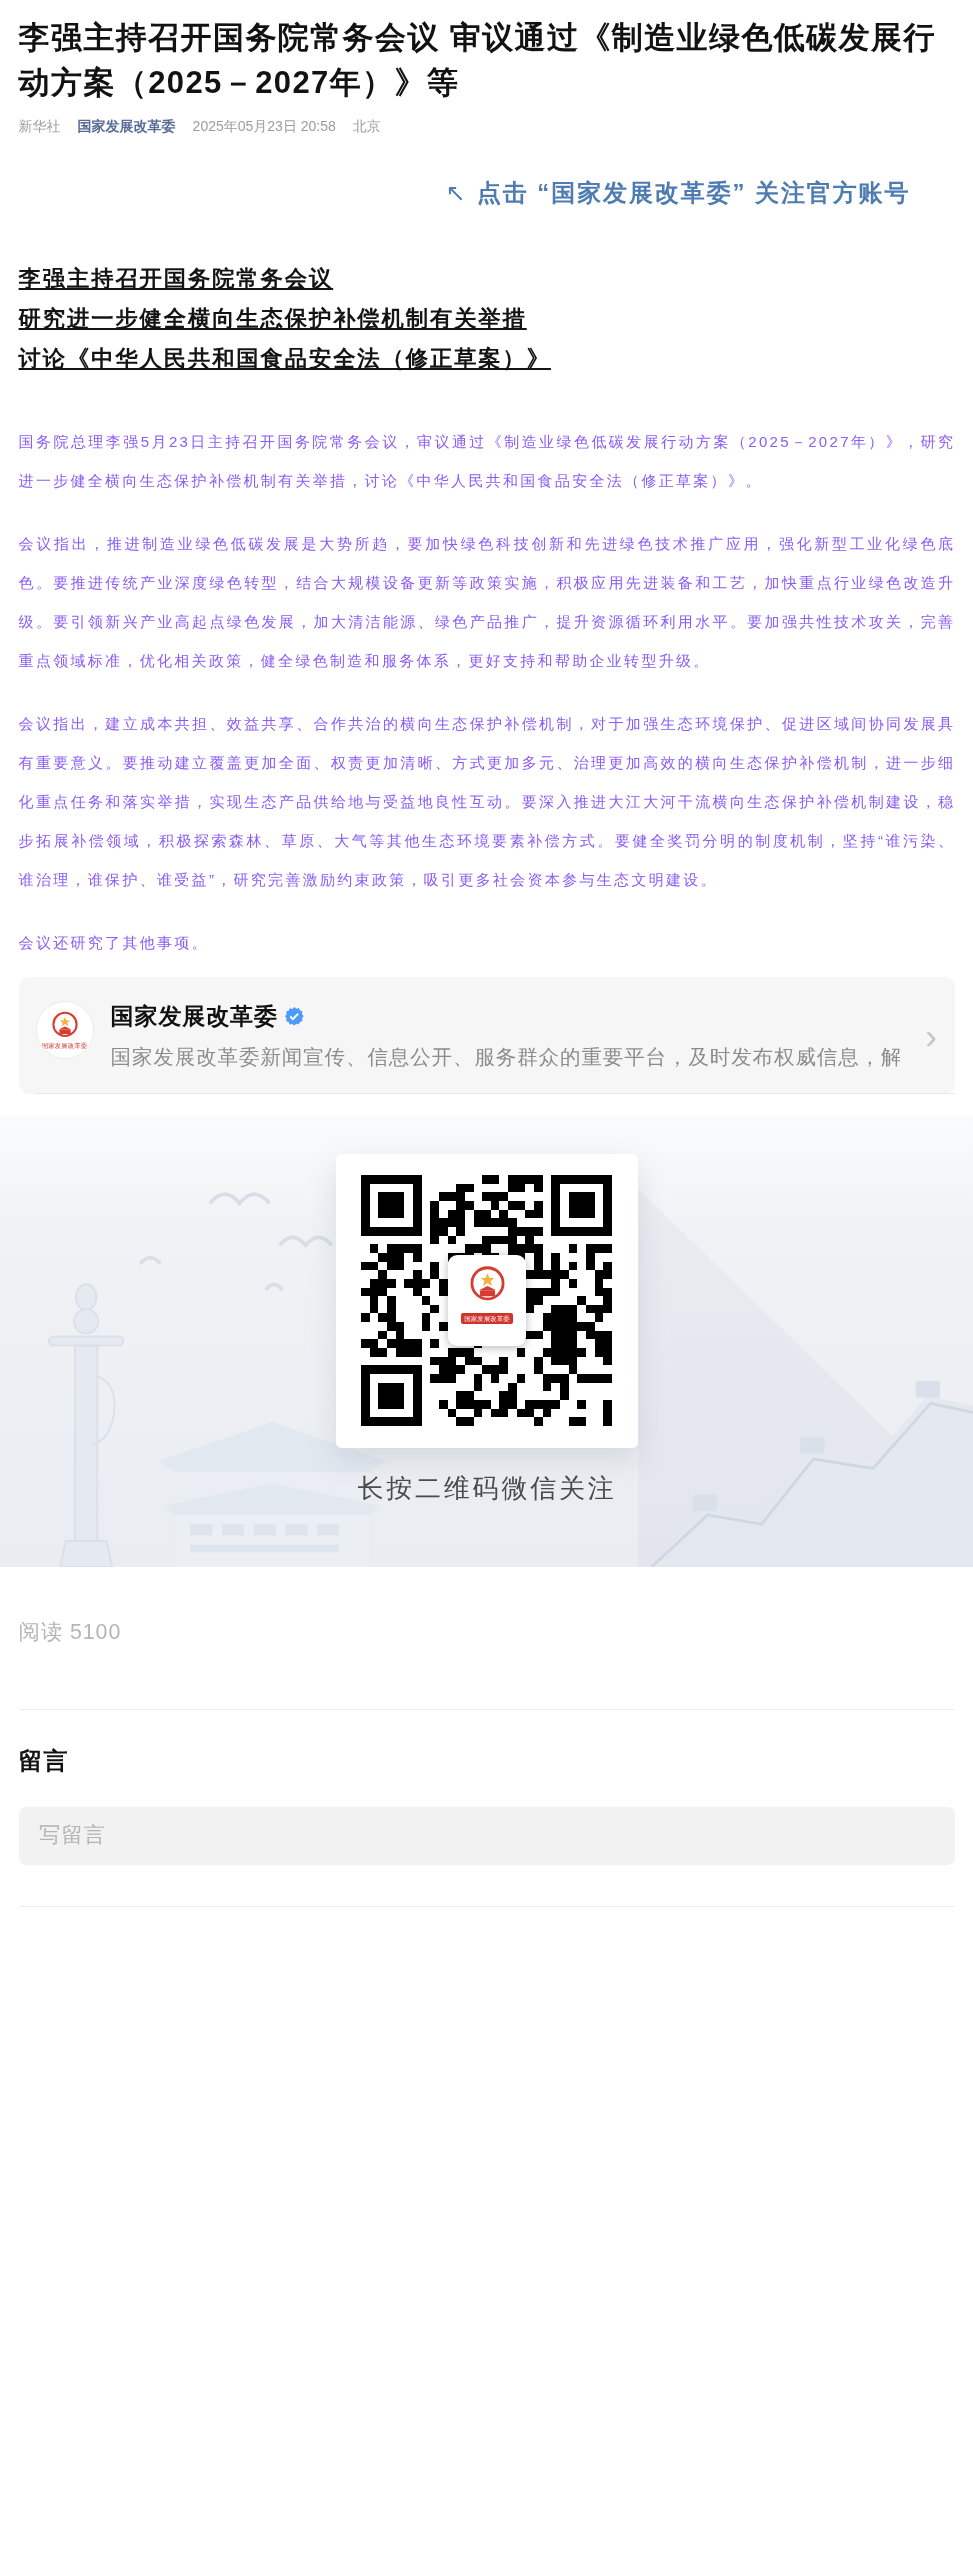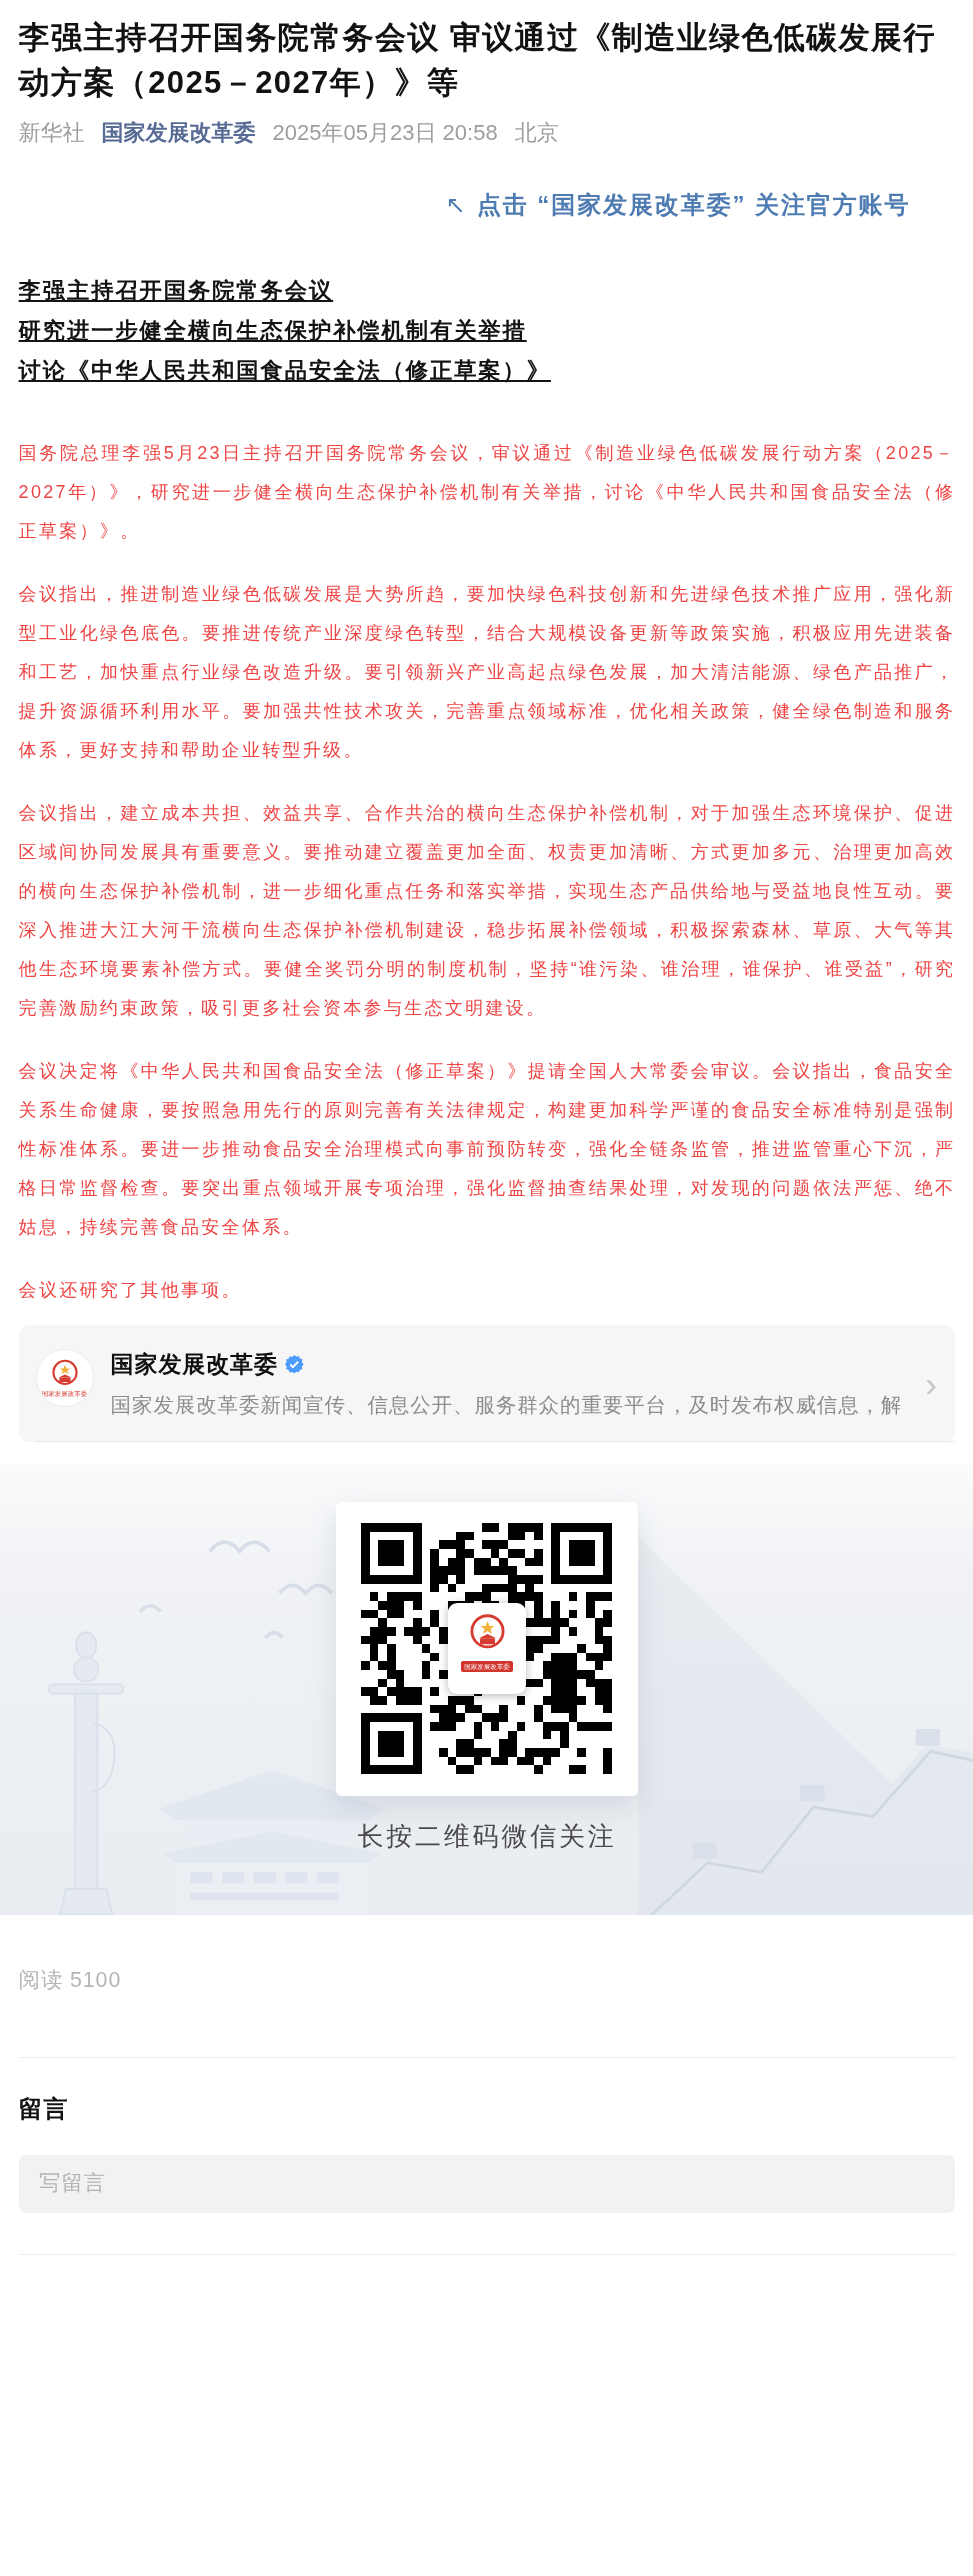--- a/index.html
+++ b/index.html
@@ -1,29 +1,29 @@
 <!DOCTYPE html>
 <html style="font-size:15px"><head>
 <meta charset="utf-8">
 <style>
   html,body{margin:0;padding:0;background:#fff;}
   body{width:974px;font-family:"Liberation Sans","DejaVu Sans",sans-serif;color:#171717;}
   .page{padding:15px 18.6px 0;box-sizing:border-box;}
 
   .title{margin:0;font-size:31px;line-height:45px;font-weight:700;color:#121212;letter-spacing:1.4px;}
 
-  .byline{margin-top:13px;font-size:22px;color:#9d9d9d;display:flex;align-items:center;gap:17px;}
+  .byline{margin-top:13px;font-size:14px;color:#9d9d9d;display:flex;align-items:center;gap:17px;}
   .byline .account{color:#576b95;font-weight:600;}
 
   .follow{margin-top:41px;text-align:right;padding-right:45px;color:#4e7cb2;font-weight:700;font-size:24px;letter-spacing:1.9px;}
   .follow .arrow{margin-right:9.3px;font-weight:400;}
 
   .summary{margin-top:50px;font-weight:700;font-size:22.3px;line-height:40px;letter-spacing:1.9px;color:#141414;text-decoration:underline;}
 
-  .body-text p{margin:24px 0 0;font-size:18px;line-height:39px;letter-spacing:2.3px;text-align:justify;color:#ef4444;}
+  .body-text p{margin:24px 0 0;font-size:15px;line-height:39px;letter-spacing:2.3px;text-align:justify;color:#8b5cf6;}
   .body-text p.first{margin-top:43px;}
 
   
   .account-card{margin-top:15px;background:#f6f6f7;border-radius:11.2px;}
   .card-main{display:flex;align-items:flex-start;padding:24px 18.6px 22.3px 17px;position:relative;}
   .avatar{width:58px;height:58px;border-radius:50%;background:#fff;border:0.9px solid #ececec;box-sizing:border-box;display:flex;flex-direction:column;align-items:center;justify-content:center;flex:none;overflow:hidden;}
   .avatar-caption{font-size:6.5px;color:#d0342c;white-space:nowrap;line-height:7.4px;}
   .card-info{margin-left:17px;flex:1;min-width:0;padding-right:37px;}
   .card-name-row{display:flex;align-items:center;gap:7.4px;}
   .card-name{font-size:23px;font-weight:700;color:#101010;letter-spacing:0.9px;}
@@ -70,21 +70,20 @@
   <div class="summary">
     <div>李强主持召开国务院常务会议</div>
     <div>研究进一步健全横向生态保护补偿机制有关举措</div>
     <div>讨论《中华人民共和国食品安全法（修正草案）》</div>
   </div>
 
   <div class="body-text">
     <p class="first">国务院总理李强5月23日主持召开国务院常务会议，审议通过《制造业绿色低碳发展行动方案（2025－2027年）》，研究进一步健全横向生态保护补偿机制有关举措，讨论《中华人民共和国食品安全法（修正草案）》。</p>
     <p>会议指出，推进制造业绿色低碳发展是大势所趋，要加快绿色科技创新和先进绿色技术推广应用，强化新型工业化绿色底色。要推进传统产业深度绿色转型，结合大规模设备更新等政策实施，积极应用先进装备和工艺，加快重点行业绿色改造升级。要引领新兴产业高起点绿色发展，加大清洁能源、绿色产品推广，提升资源循环利用水平。要加强共性技术攻关，完善重点领域标准，优化相关政策，健全绿色制造和服务体系，更好支持和帮助企业转型升级。</p>
     <p>会议指出，建立成本共担、效益共享、合作共治的横向生态保护补偿机制，对于加强生态环境保护、促进区域间协同发展具有重要意义。要推动建立覆盖更加全面、权责更加清晰、方式更加多元、治理更加高效的横向生态保护补偿机制，进一步细化重点任务和落实举措，实现生态产品供给地与受益地良性互动。要深入推进大江大河干流横向生态保护补偿机制建设，稳步拓展补偿领域，积极探索森林、草原、大气等其他生态环境要素补偿方式。要健全奖罚分明的制度机制，坚持“谁污染、谁治理，谁保护、谁受益”，研究完善激励约束政策，吸引更多社会资本参与生态文明建设。</p>
-    <p>会议决定将《中华人民共和国食品安全法（修正草案）》提请全国人大常委会审议。会议指出，食品安全关系生命健康，要按照急用先行的原则完善有关法律规定，构建更加科学严谨的食品安全标准特别是强制性标准体系。要进一步推动食品安全治理模式向事前预防转变，强化全链条监管，推进监管重心下沉，严格日常监督检查。要突出重点领域开展专项治理，强化监督抽查结果处理，对发现的问题依法严惩、绝不姑息，持续完善食品安全体系。</p>
     <p>会议还研究了其他事项。</p>
   </div>
 
   <div class="account-card">
     <div class="card-main">
       <div class="avatar">
         <svg viewBox="0 0 40 40" width="32" height="32">
           <circle cx="20" cy="18" r="14.5" fill="#fff" stroke="#d63c2f" stroke-width="2.6"></circle>
           <polygon points="20,8.5 21.8,13 26.5,13 22.8,15.9 24.2,20.4 20,17.6 15.8,20.4 17.2,15.9 13.5,13 18.2,13" fill="#f3b03a"></polygon>
           <path d="M12 24.5 L20 20.5 L28 24.5 Z" fill="#d63c2f"></path>

